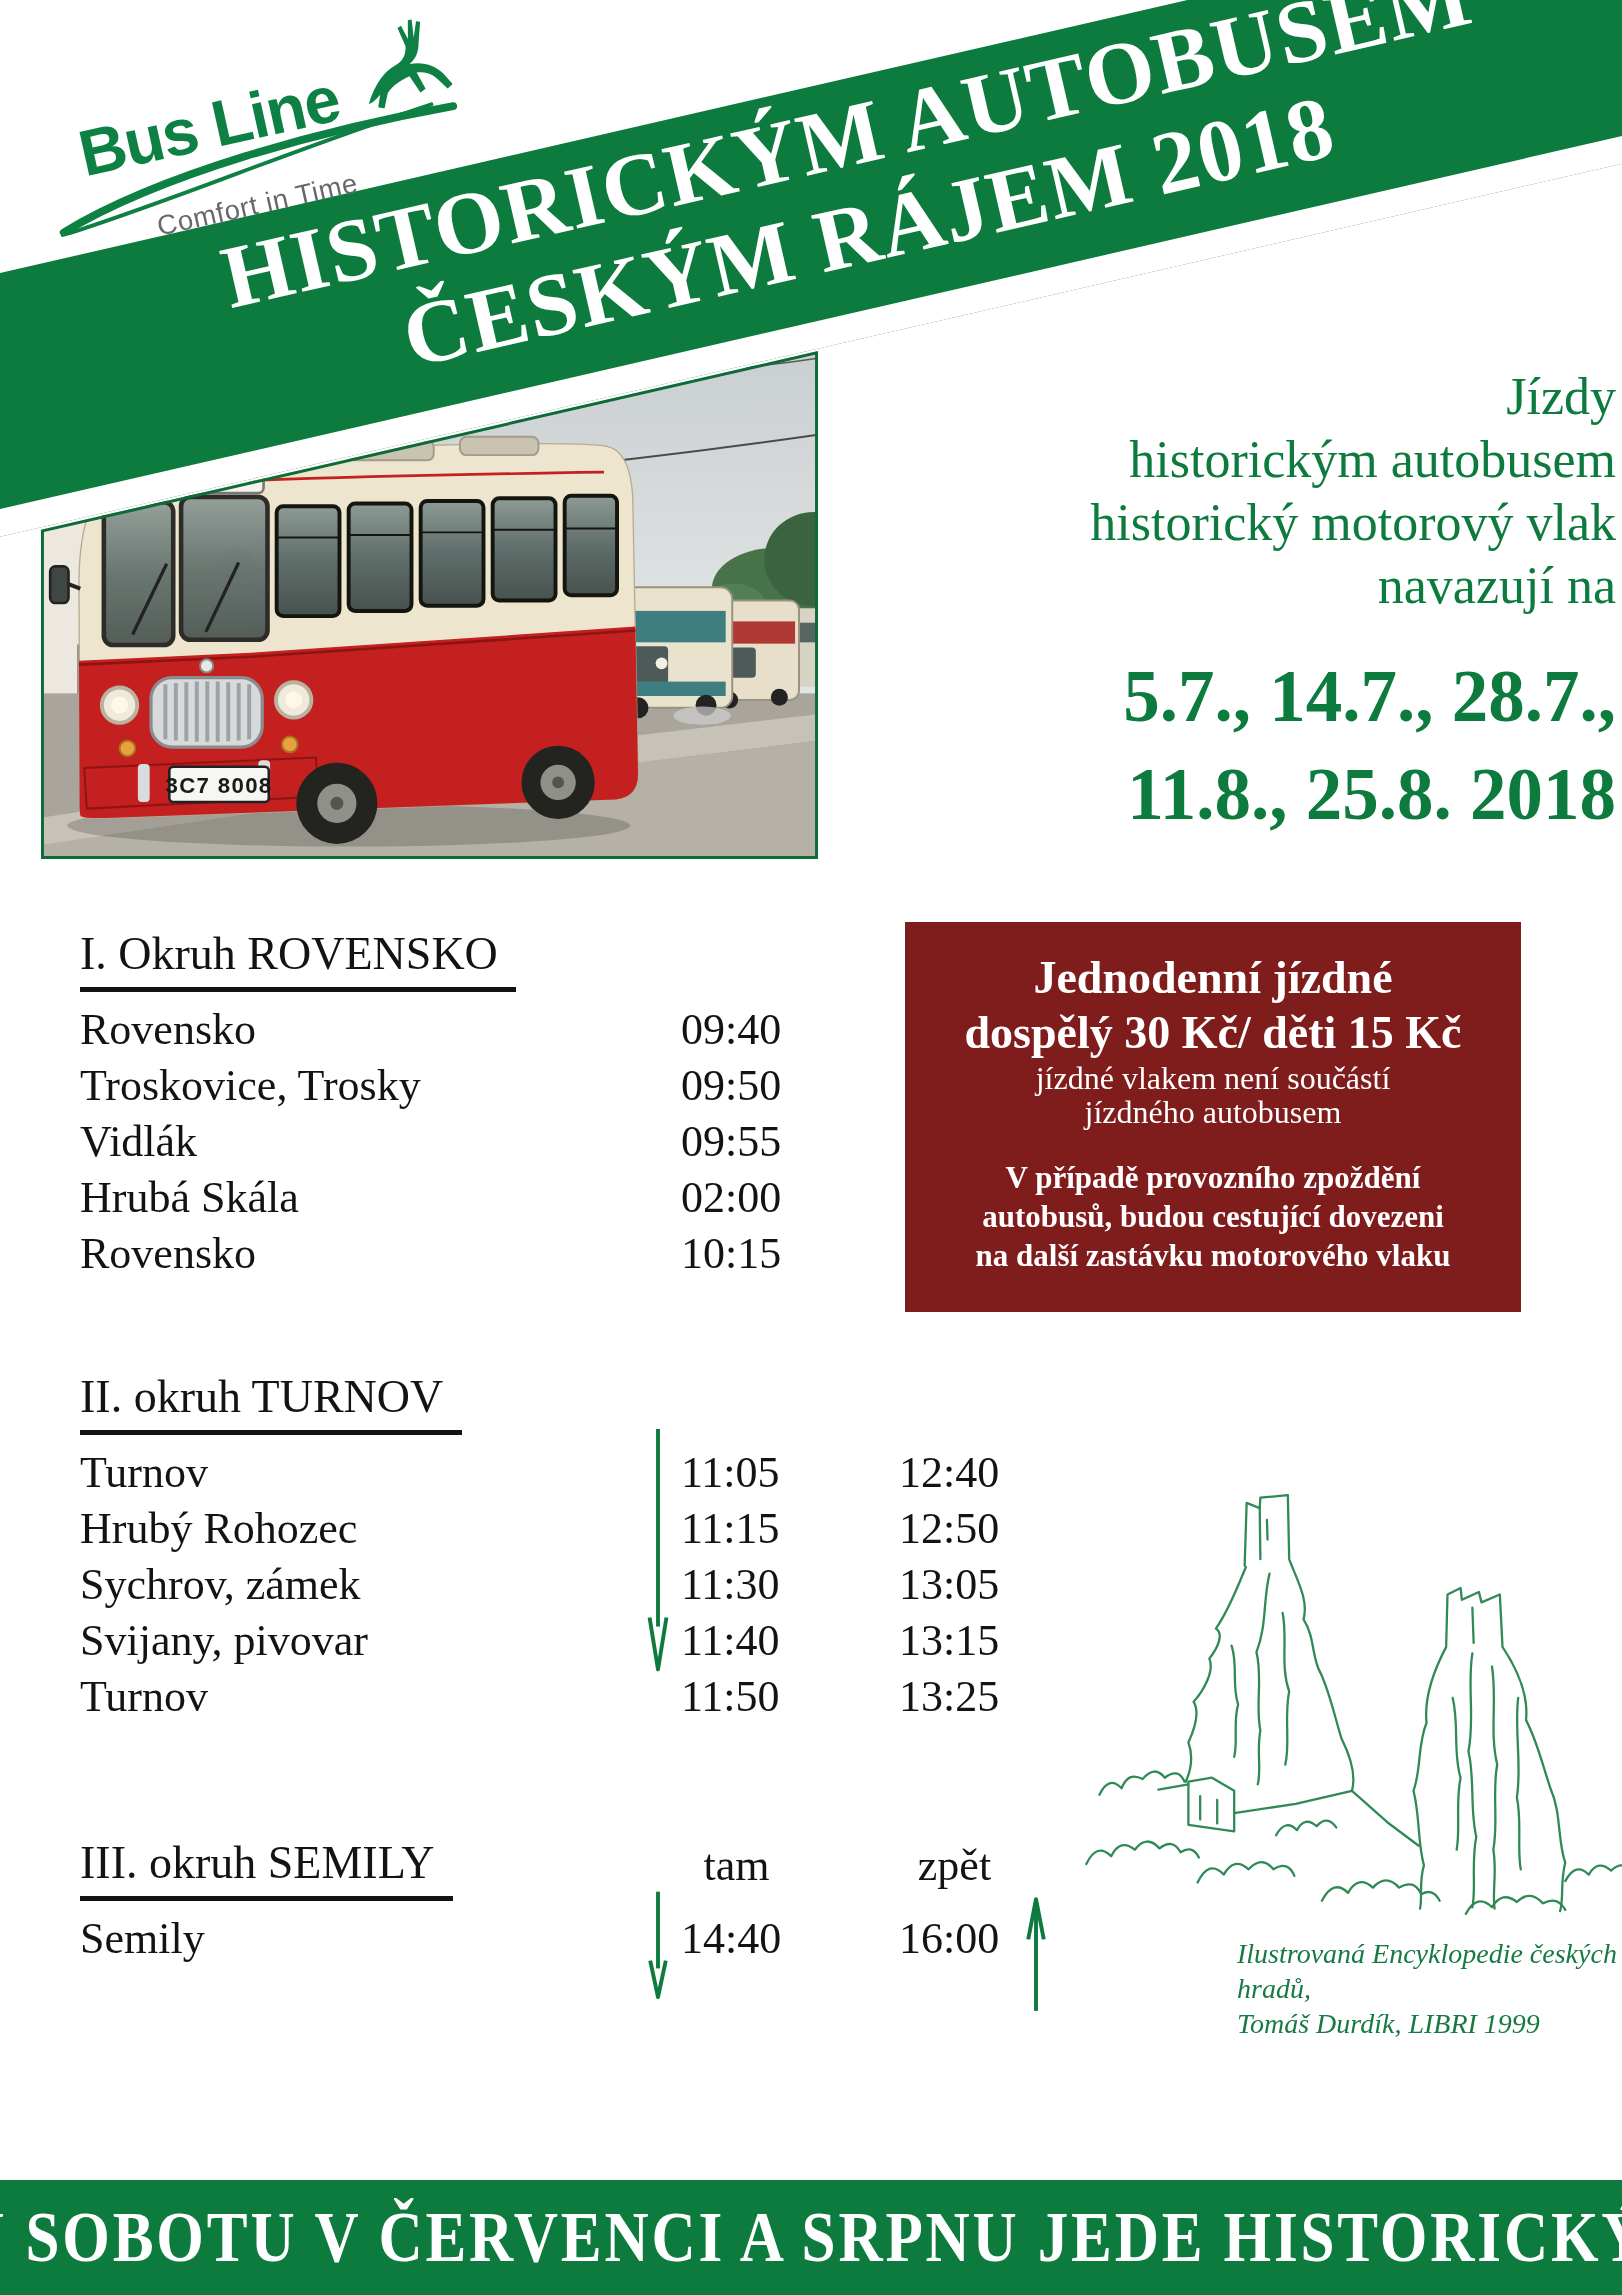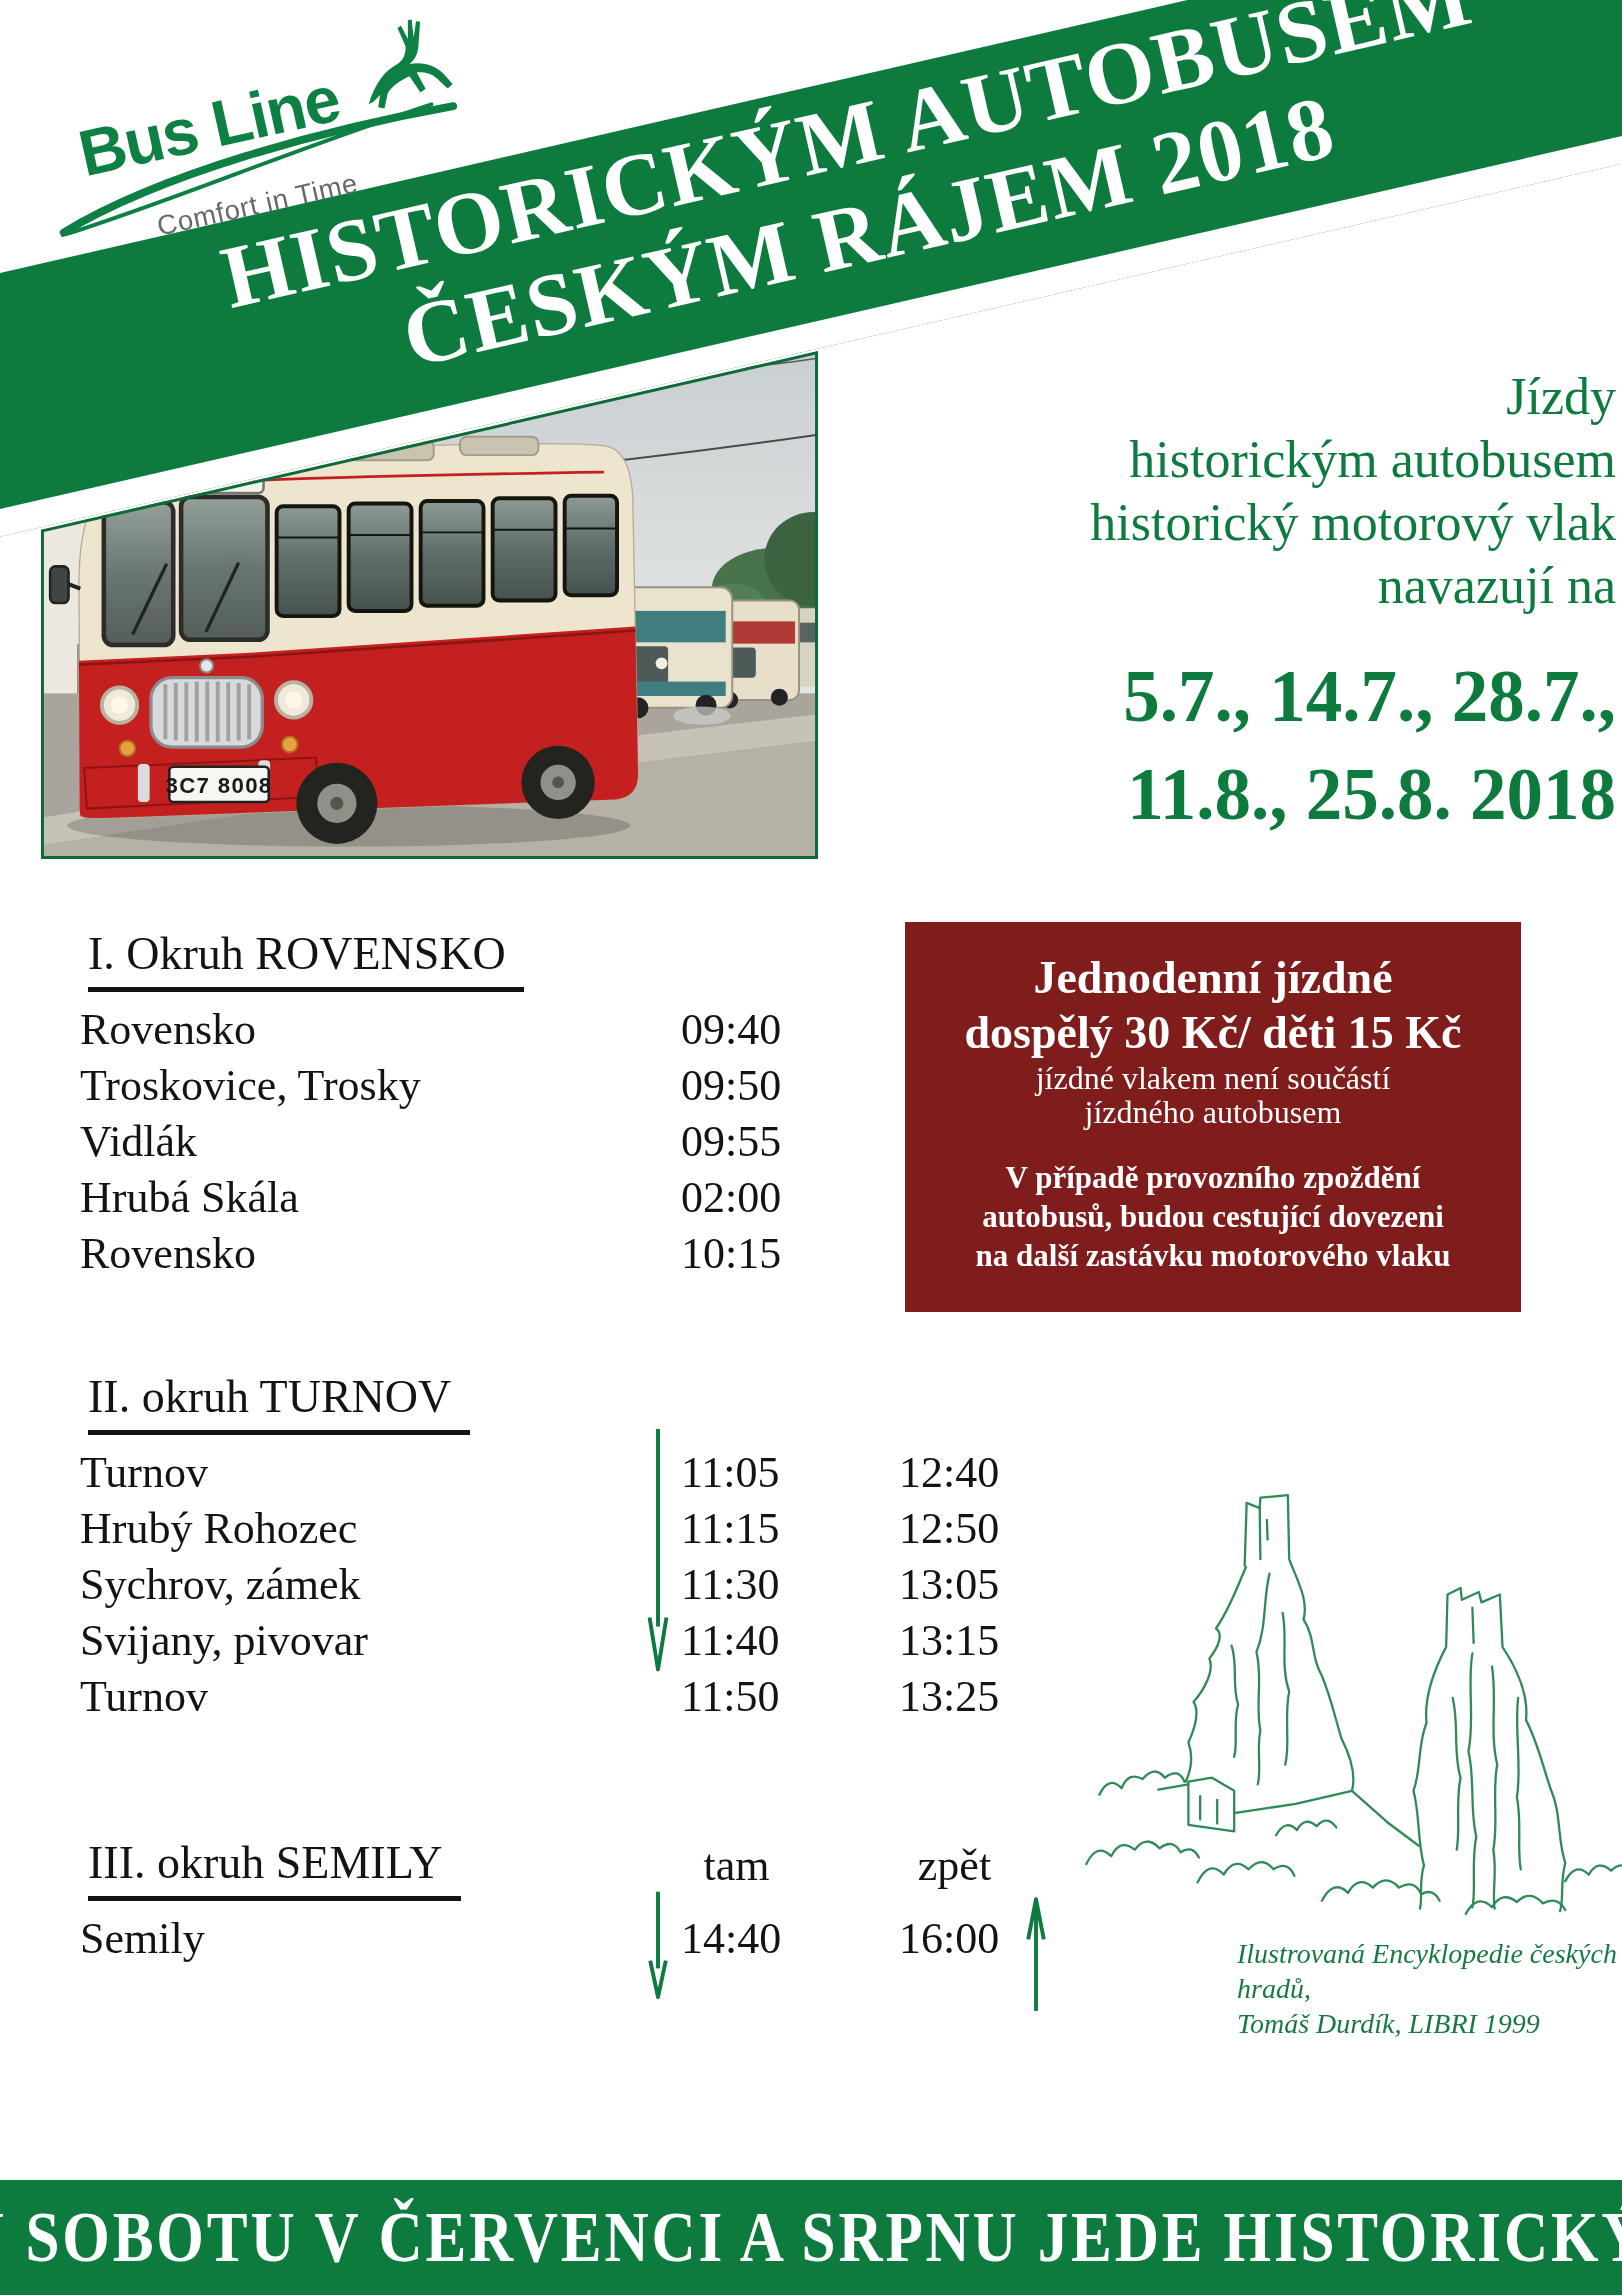--- a/index.html
+++ b/index.html
@@ -62,21 +62,21 @@
   .fare-delay { font-size:31px; line-height:39px; font-weight:bold; margin-top:29px; }
 
   
   .section { position:absolute; left:80px; color:#131313; width:982px; }
   .s1 { top:928px; }
   .s2 { top:1371px; }
   .s3 { top:1837px; }
   .sec-head { position:relative; margin-bottom:10.5px; }
   .sec-title {
     display:inline-block; font-size:46px; line-height:52px;
-    border-bottom:5.9px solid #131313; padding:0 18.3px 6.5px 0; white-space:nowrap;margin-left:8px;
+    border-bottom:5.9px solid #131313; padding:0 18.3px 6.5px 0; white-space:nowrap;
   }
   .col-label { position:absolute; bottom:9.2px; width:111px; text-align:center; font-size:44px; }
   .col-label.c1 { left:601px; }
   .col-label.c2 { left:819px; }
   .row { position:relative; height:56px; font-size:44px; line-height:56px; white-space:nowrap; }
   .t { position:absolute; top:0; }
   .t1 { left:601px; }
   .t2 { left:819px; }
 
   .arrow { position:absolute; z-index:1; }

